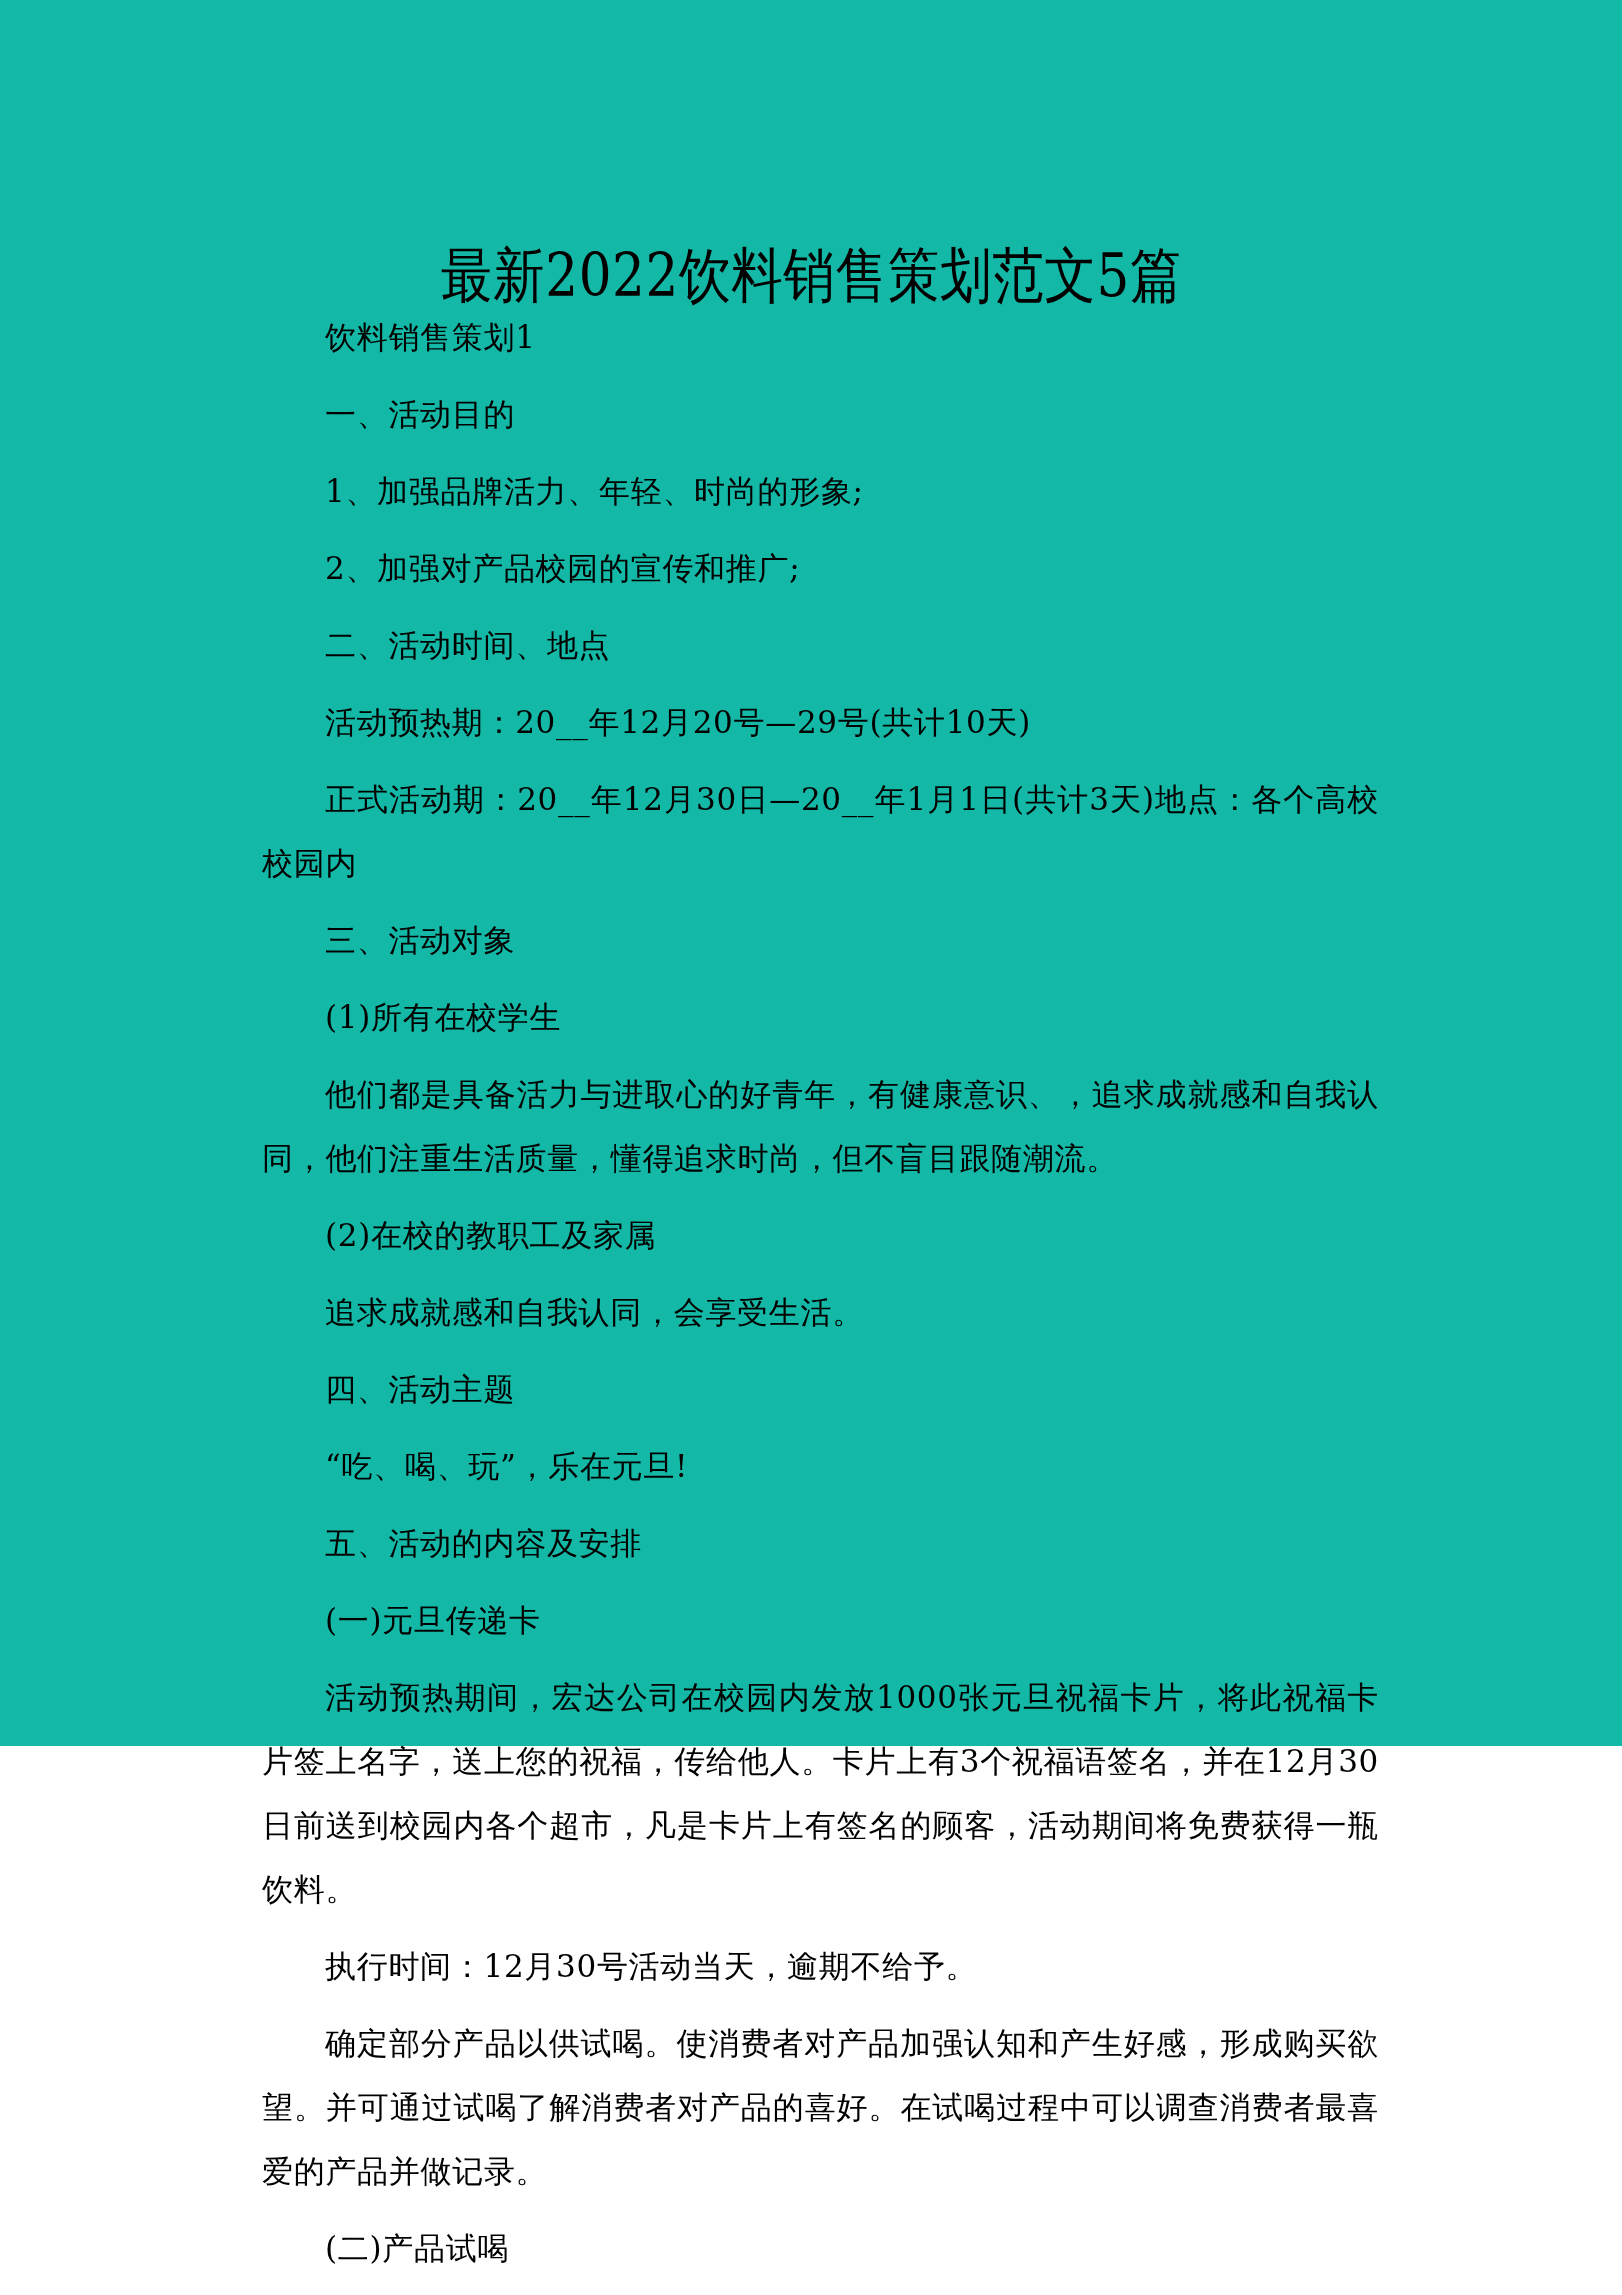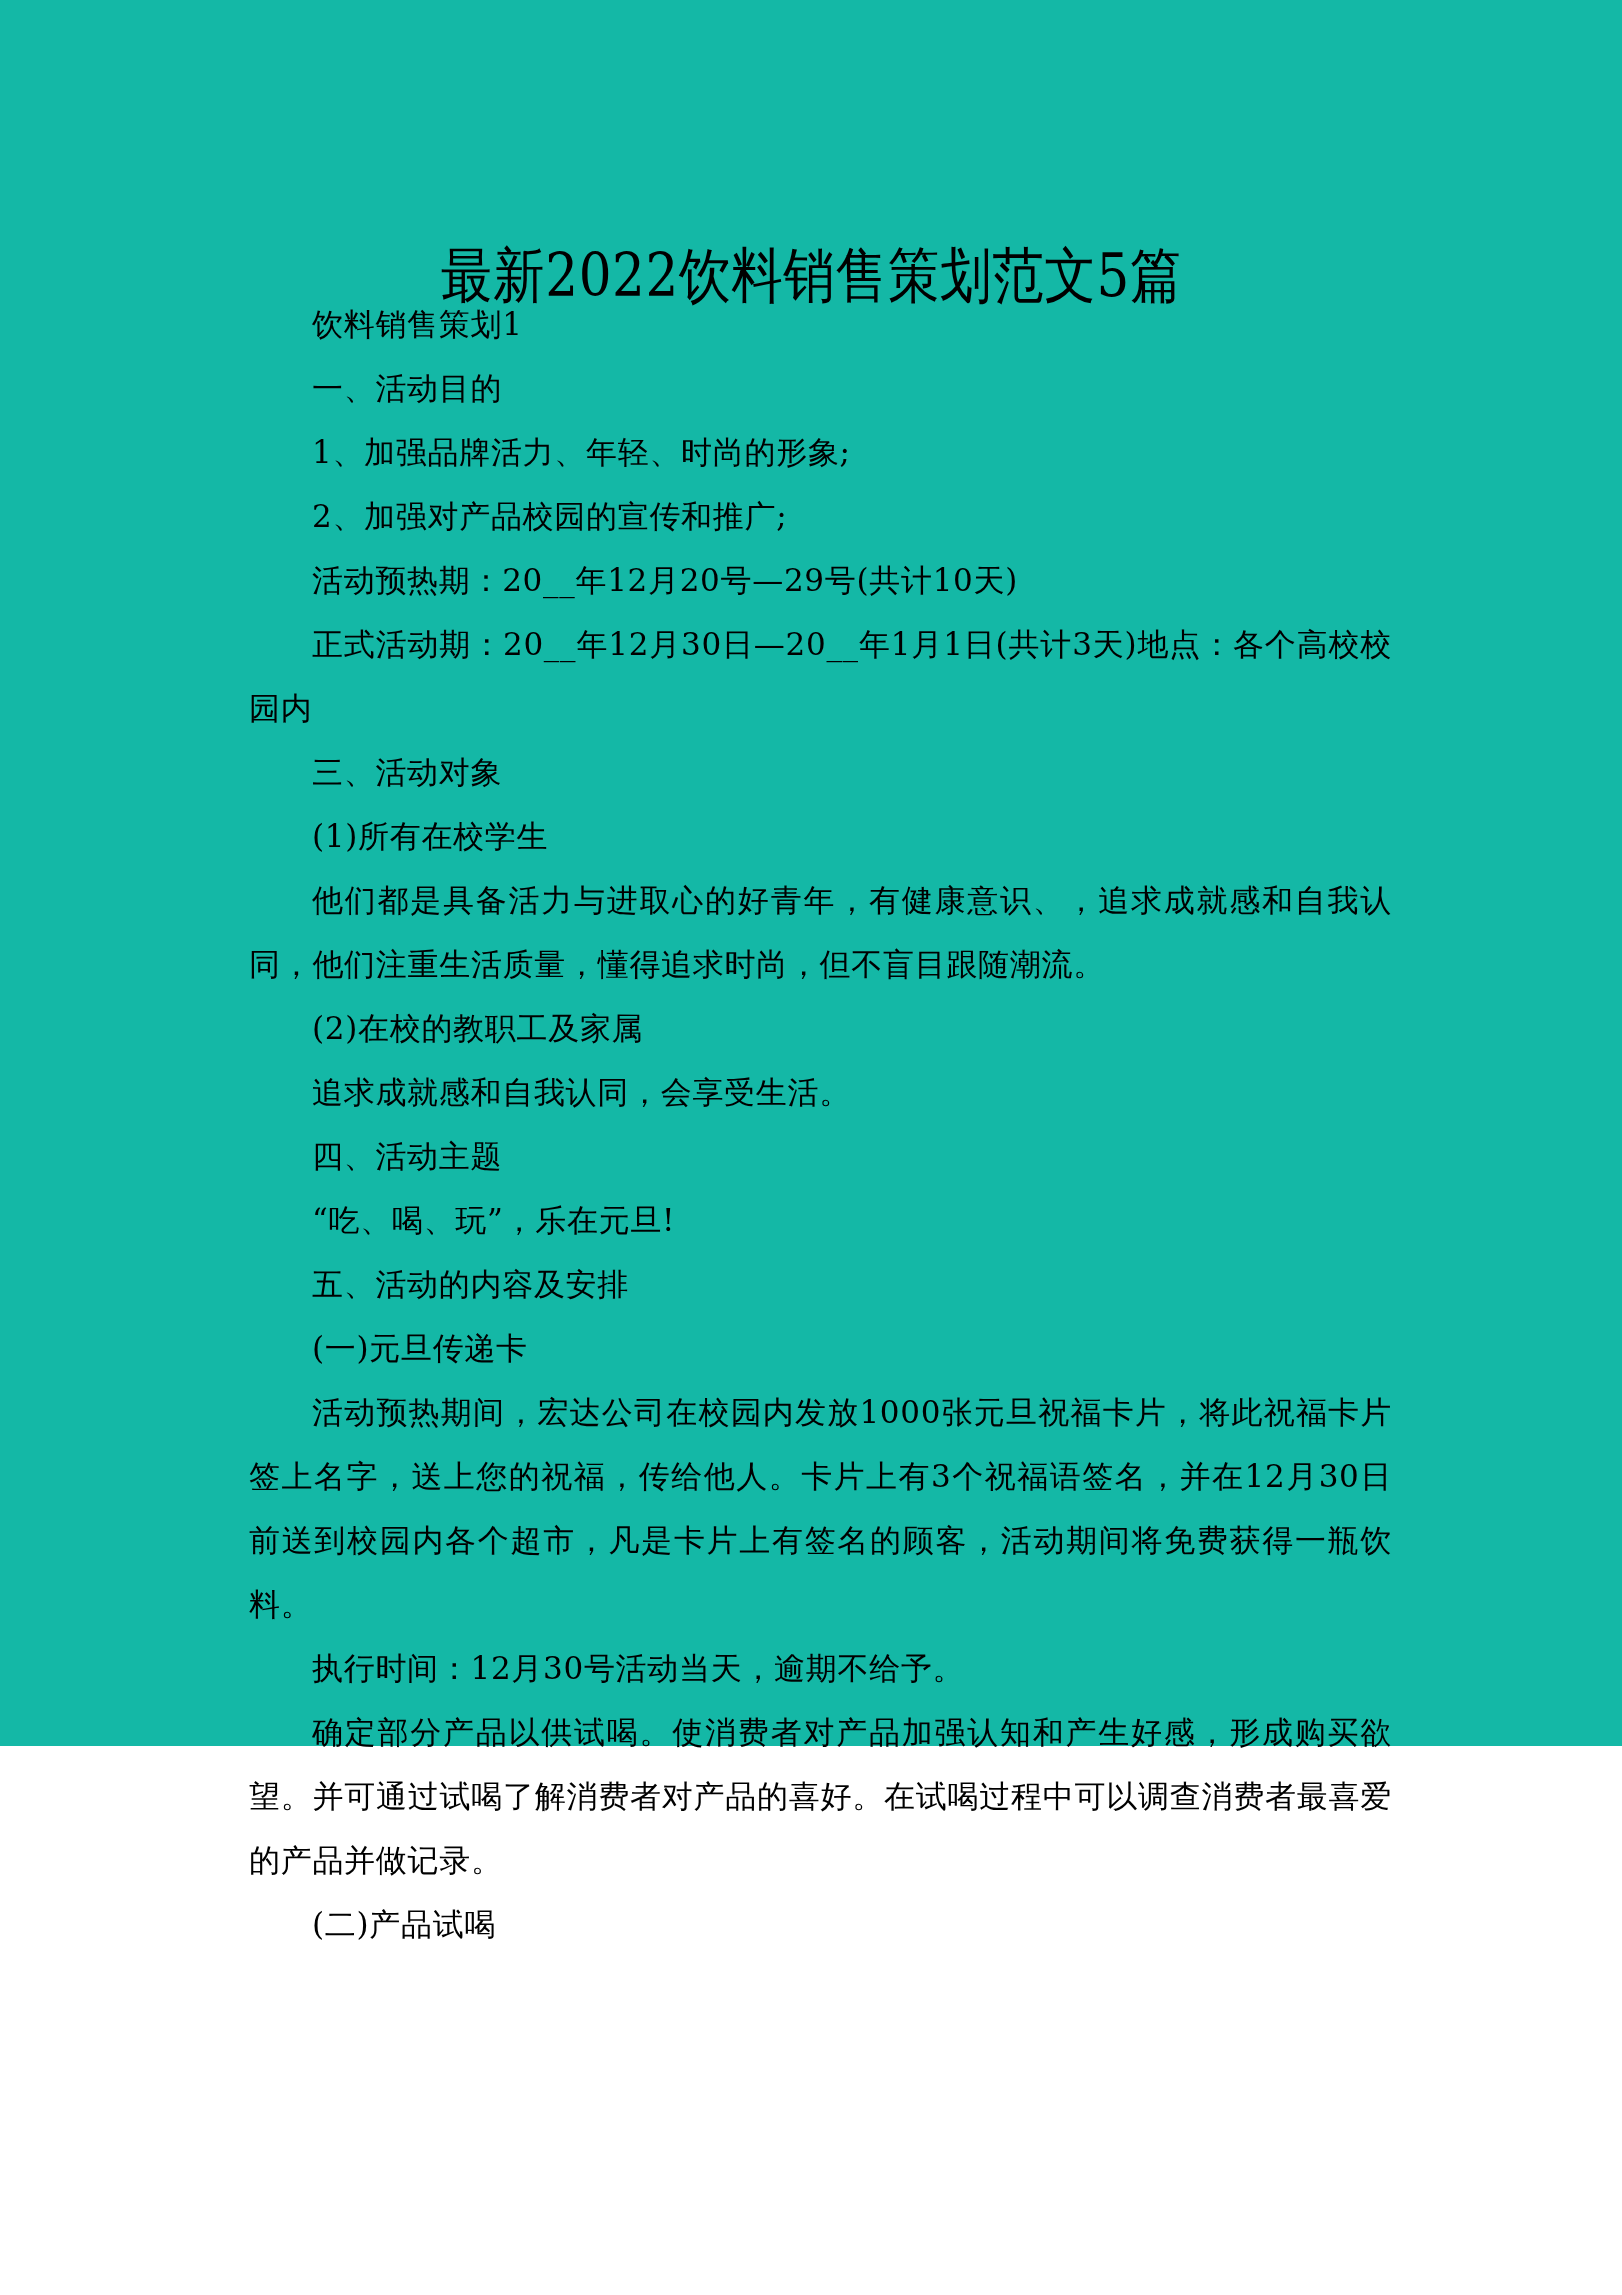--- a/index.html
+++ b/index.html
@@ -38,39 +38,40 @@
     }
     .body {
       position: absolute;
       left: 249px;
       top: 292px;
       width: 1143px;
       font-size: 31px;
       line-height: 64px;
     }
     .para {
-      margin: 0;
+      margin: 13px;
       text-indent: 63px;
       text-align: justify;
       text-align-last: left;
       word-break: break-all;
       letter-spacing: 0.7px;
     }
   </style>
 </head>
 <body>
 
 <div class="page">
   <h1 class="title">最新2022饮料销售策划范文5篇</h1>
 
   <div class="body">
     <p class="para">饮料销售策划1</p>
     <p class="para">一、活动目的</p>
     <p class="para">1、加强品牌活力、年轻、时尚的形象;</p>
     <p class="para">2、加强对产品校园的宣传和推广;</p>
+    <p class="para">二、活动时间、地点</p>
     <p class="para">活动预热期：20__年12月20号—29号(共计10天)</p>
     <p class="para">正式活动期：20__年12月30日—20__年1月1日(共计3天)地点：各个高校校园内</p>
     <p class="para">三、活动对象</p>
     <p class="para">(1)所有在校学生</p>
     <p class="para">他们都是具备活力与进取心的好青年，有健康意识、，追求成就感和自我认同，他们注重生活质量，懂得追求时尚，但不盲目跟随潮流。</p>
     <p class="para">(2)在校的教职工及家属</p>
     <p class="para">追求成就感和自我认同，会享受生活。</p>
     <p class="para">四、活动主题</p>
     <p class="para">“吃、喝、玩”，乐在元旦!</p>
     <p class="para">五、活动的内容及安排</p>

